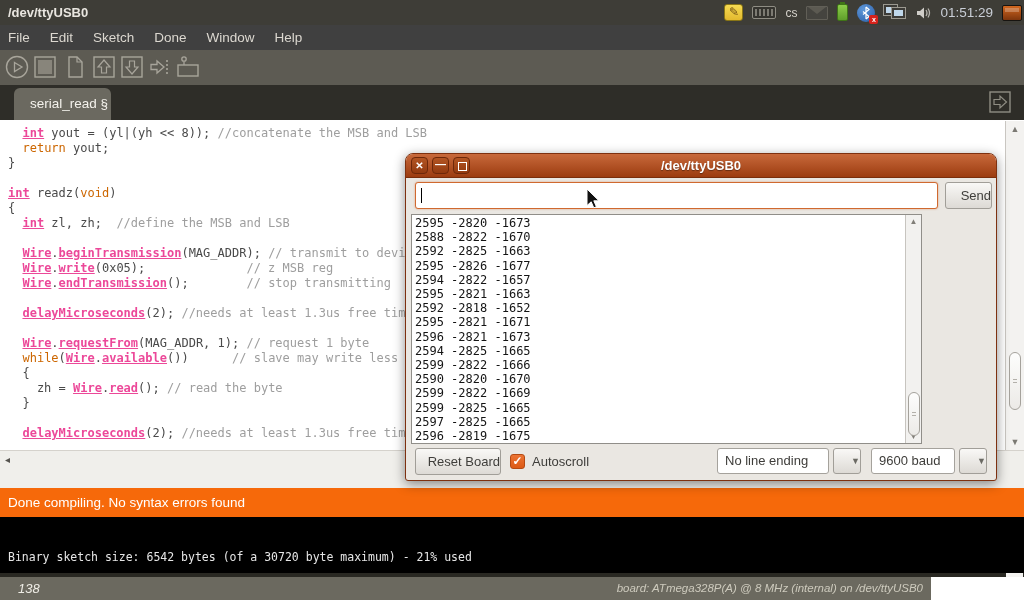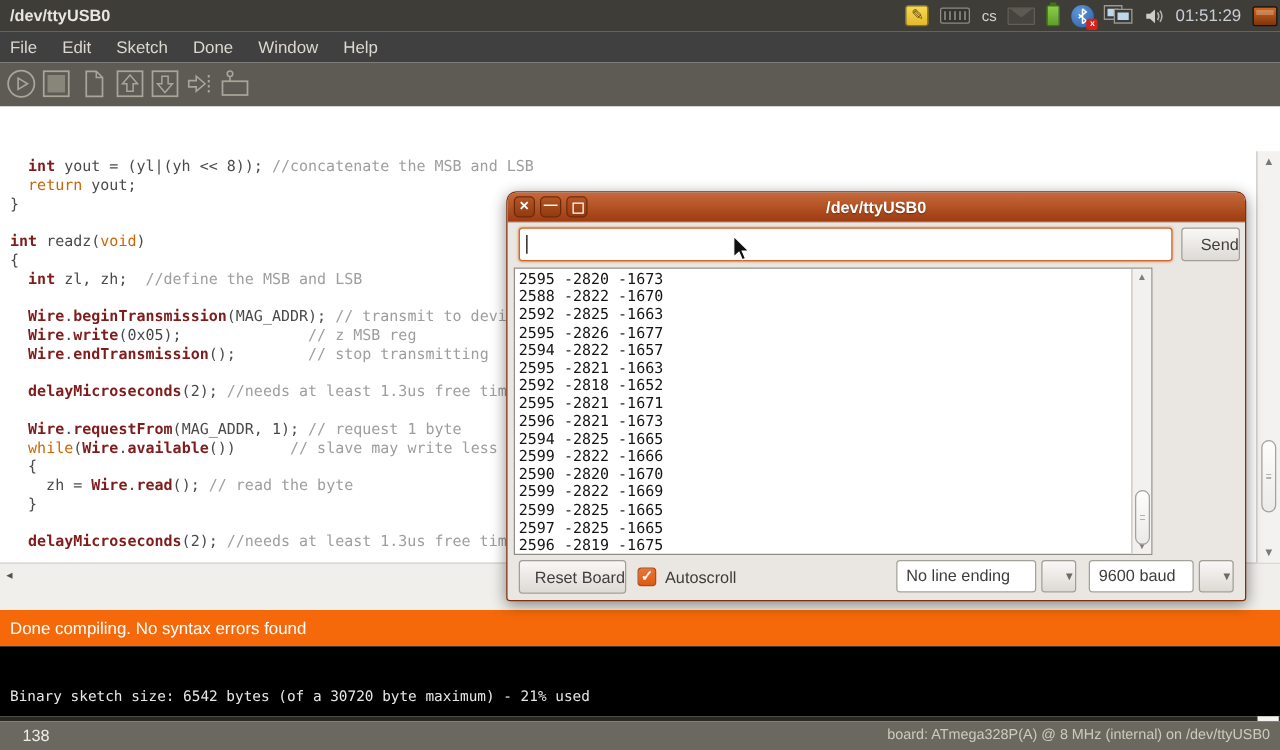--- a/index.html
+++ b/index.html
@@ -42,38 +42,38 @@
   
   .tabbar { position:absolute; left:0; top:85px; width:1024px; height:35px; background:#2e2d28; }
   .tab { position:absolute; left:14px; top:3px; width:97px; height:32px; background:#6b6960; border-radius:6px 6px 0 0; color:#f4f2ec; font-size:13.5px; line-height:32px; padding-left:16px; }
   .tabmenu { position:absolute; right:12px; top:5px; width:24px; height:24px; }
 
   
   .editor { position:absolute; left:0; top:120px; width:1024px; height:330px; background:#ffffff; padding:6px 0 0 8px; font-family:"DejaVu Sans Mono", monospace; font-size:12px; overflow:hidden; }
   .code-line { white-space:pre; height:15px; line-height:15px; color:#4a4a4a; }
   .seg-p { color:#4a4a4a; }
   .seg-k { color:#cc6600; }
-  .seg-b { color:#7f1d1d; font-weight:bold; }
+  .seg-b { color:#ec4899; font-weight:bold;text-decoration:underline; }
   .seg-c { color:#9e9e9e; }
   .hstrip { position:absolute; left:0; top:450px; width:1024px; height:38px; background:#f0efeb; border-top:1px solid #d5d2cc; }
   .hstrip .arr { position:absolute; left:5px; top:3px; color:#55534e; font-size:10px; }
   .vscroll { position:absolute; left:1005px; top:121px; width:19px; height:329px; background:#f3f2f0; border-left:1px solid #c9c6c1; }
   .vscroll .up { position:absolute; top:3px; left:0; right:0; text-align:center; color:#7b7973; font-size:9px; }
   .vscroll .dn { position:absolute; bottom:3px; left:0; right:0; text-align:center; color:#7b7973; font-size:9px; }
   .thumb { position:absolute; left:3px; width:12px; background:linear-gradient(#fdfdfc,#eceae7); border:1px solid #a5a29c; border-radius:6px; }
   .thumb::after { content:""; position:absolute; left:3px; right:3px; top:50%; height:5px; margin-top:-2px;
      background:repeating-linear-gradient(#b3b0aa 0 1px, transparent 1px 3px); }
 
   
   .statusband { position:absolute; left:0; top:488px; width:1024px; height:29px; background:#f6690a; color:#ffffff; font-size:13.5px; line-height:29px; padding-left:8px; }
   .console { position:absolute; left:0; top:517px; width:1024px; height:56px; background:#000; color:#e6e6e6; font-family:"DejaVu Sans Mono", monospace; font-size:11.5px; }
   .console span { position:absolute; left:8px; top:33px; white-space:pre; }
   .darkstrip { position:absolute; left:0; top:573px; width:1024px; height:4px; background:#292822; }
   .darkstrip .sq { position:absolute; left:1006px; top:0; width:17px; height:4px; background:#f4f3f1; }
-  .footer { position:absolute; left:0; top:577px; width:1024px; height:23px; background:#6b695f; }
+  .footer { position:absolute; left:0; top:577px; width:931px; height:23px; background:#6b695f;font-style:italic; }
   .footer .lno { position:absolute; left:18px; top:0; line-height:23px; color:#efede6; font-size:13px; }
   .footer .board { position:absolute; right:8px; top:0; line-height:23px; color:#cdcabd; font-size:11.5px; }
 
   
   .swin { position:absolute; left:405px; top:153px; width:592px; height:328px; background:#eae7e2; border:1px solid #7e3110; border-radius:8px 8px 3px 3px; box-shadow:0 3px 12px rgba(0,0,0,.45); z-index:10; }
   .stitle { position:absolute; left:0; top:0; right:0; height:24px; background:linear-gradient(#c8693b,#9c3c10); border-radius:7px 7px 0 0; border-bottom:1px solid #7a2e0b; }
   .stitle .cap { position:absolute; left:0; right:0; top:0; text-align:center; color:#fff; font-weight:bold; font-size:13px; line-height:24px; text-shadow:0 1px 1px rgba(0,0,0,.4); }
   .wbtn { position:absolute; top:3px; width:17px; height:17px; border:1px solid #6e280a; border-radius:4px; background:linear-gradient(#b35523,#933a10); color:#fff; text-align:center; z-index:2; }
   .wbtn.close { left:5px; font-size:10px; font-weight:bold; line-height:16px; }
   .wbtn.min { left:26px; font-size:11px; font-weight:bold; line-height:13px; }
@@ -186,20 +186,29 @@
     </span>
     <span class="tbtn" style="margin-left:5px">
       <svg viewBox="0 0 24 24">
           <circle cx="8" cy="4" r="2.2" fill="none" stroke="#a8a59b" stroke-width="1.3"></circle>
           <path d="M8 6.5 L8 10" stroke="#a8a59b" stroke-width="1.3"></path>
           <rect x="2" y="10" width="20" height="11" fill="none" stroke="#a8a59b" stroke-width="1.4"></rect>
         </svg>
     </span>
   </div>
 
+  <div class="tabbar">
+    <div class="tab">serial_read §</div>
+    <span class="tabmenu">
+      <svg viewBox="0 0 24 24">
+          <rect x="2" y="2" width="20" height="20" fill="none" stroke="#8f8d83" stroke-width="1.4"></rect>
+          <path d="M6 9.5 L12 9.5 L12 6 L18.5 12 L12 18 L12 14.5 L6 14.5 Z" fill="none" stroke="#8f8d83" stroke-width="1.2"></path>
+        </svg>
+    </span>
+  </div>
 
   <div class="editor" id="code-lines">
       <div class="code-line"><span class="seg-p">  </span><span class="seg-b">int</span><span class="seg-p"> yout = (yl|(yh &lt;&lt; 8)); </span><span class="seg-c">//concatenate the MSB and LSB</span></div>
       <div class="code-line"><span class="seg-p">  </span><span class="seg-k">return</span><span class="seg-p"> yout;</span></div>
       <div class="code-line"><span class="seg-p">}</span></div>
       <div class="code-line"></div>
       <div class="code-line"><span class="seg-b">int</span><span class="seg-p"> readz(</span><span class="seg-k">void</span><span class="seg-p">)</span></div>
       <div class="code-line"><span class="seg-p">{</span></div>
       <div class="code-line"><span class="seg-p">  </span><span class="seg-b">int</span><span class="seg-p"> zl, zh;  </span><span class="seg-c">//define the MSB and LSB</span></div>
       <div class="code-line"></div>

